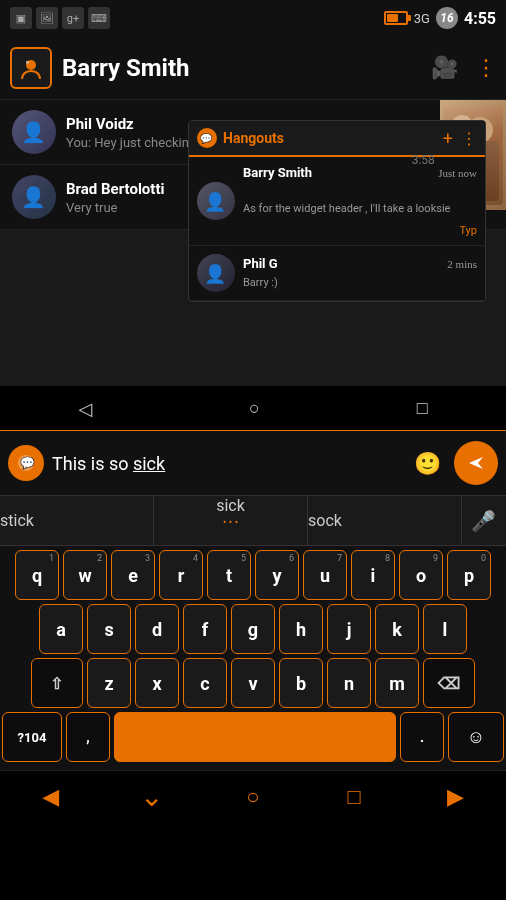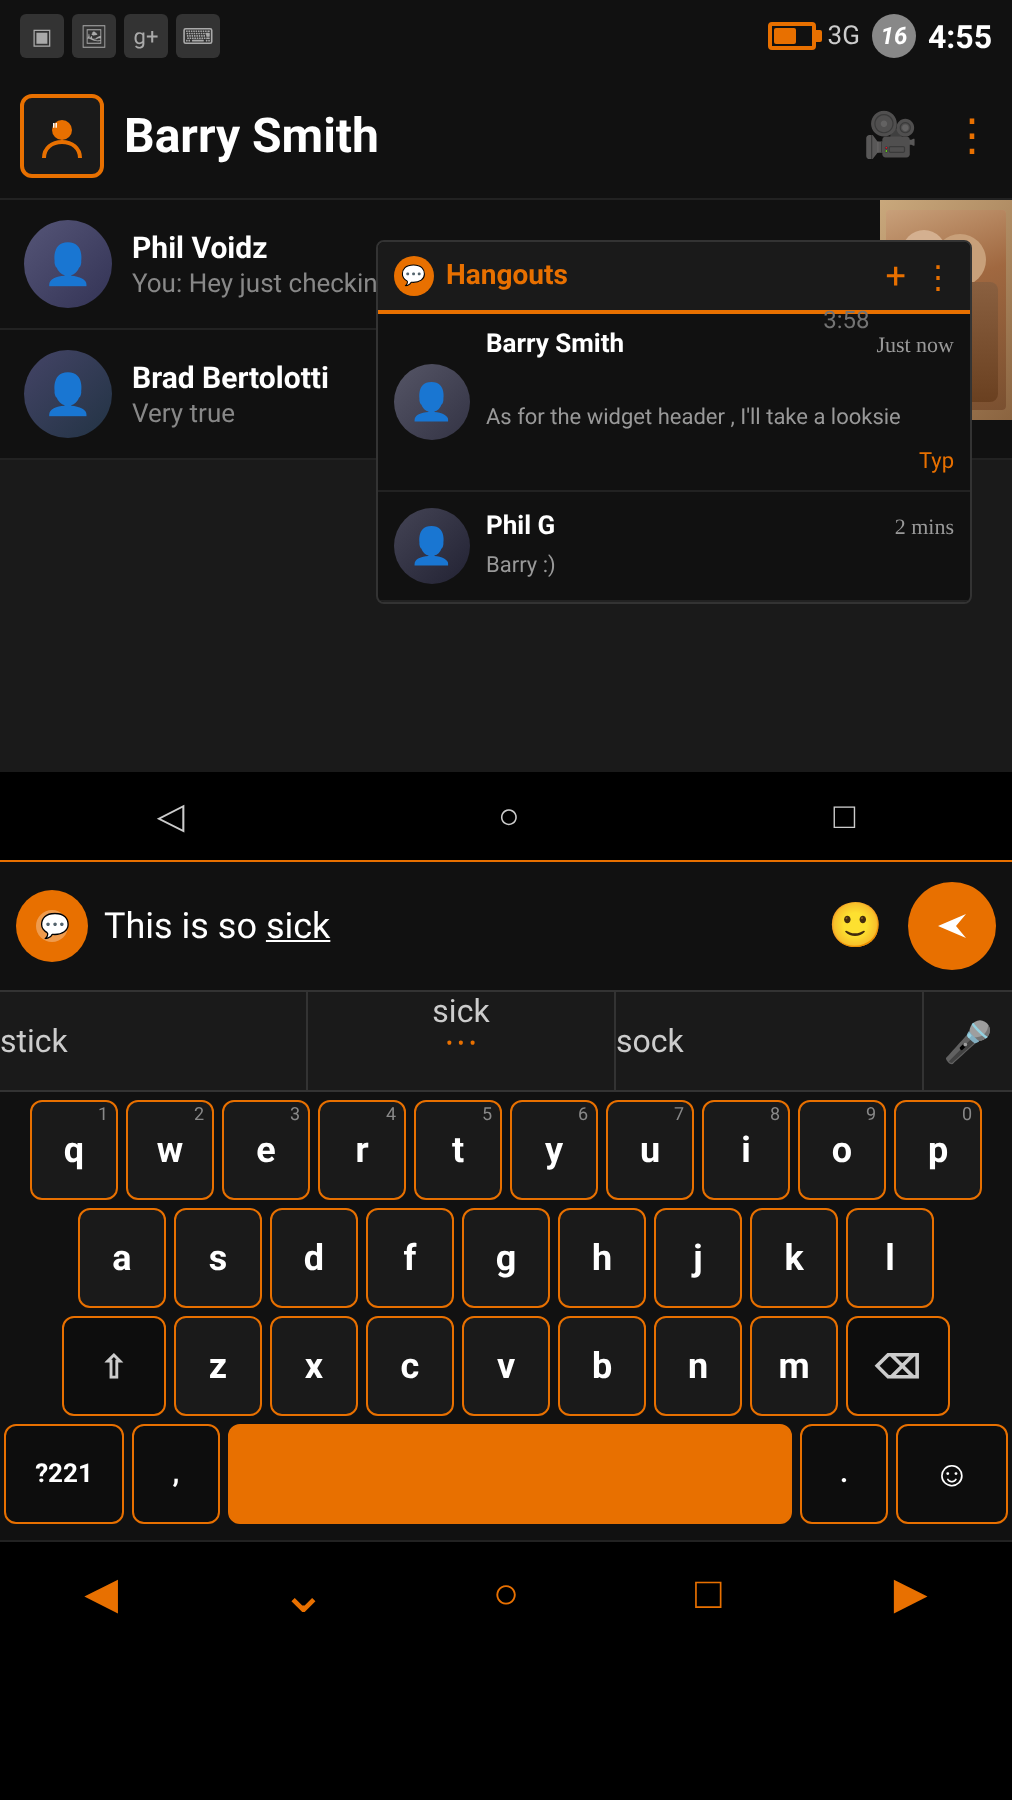--- a/index.html
+++ b/index.html
@@ -700,21 +700,21 @@
     <div class="key">x</div>
     <div class="key">c</div>
     <div class="key">v</div>
     <div class="key">b</div>
     <div class="key">n</div>
     <div class="key">m</div>
     <div class="key key-special key-delete" style="width:52px;font-size:16px;">⌫</div>
   </div>
 
   <div class="key-row">
-    <div class="key key-num" style="font-size:13px;">?221</div>
+    <div class="key key-num" style="font-size:13px;">?104</div>
     <div class="key key-comma" style="font-size:14px;">,</div>
     <div class="key key-space" style="flex:1;background:#e87000;border-color:#e87000;min-width:120px;"></div>
     <div class="key key-period" style="font-size:14px;">.</div>
     <div class="key key-emoji" style="font-size:18px;">☺</div>
   </div>
 </div>
 
 <div class="bottom-nav">
   <div class="bottom-nav-btn">◀</div>
   <div class="bottom-nav-btn" style="font-size:28px;">⌄</div>

